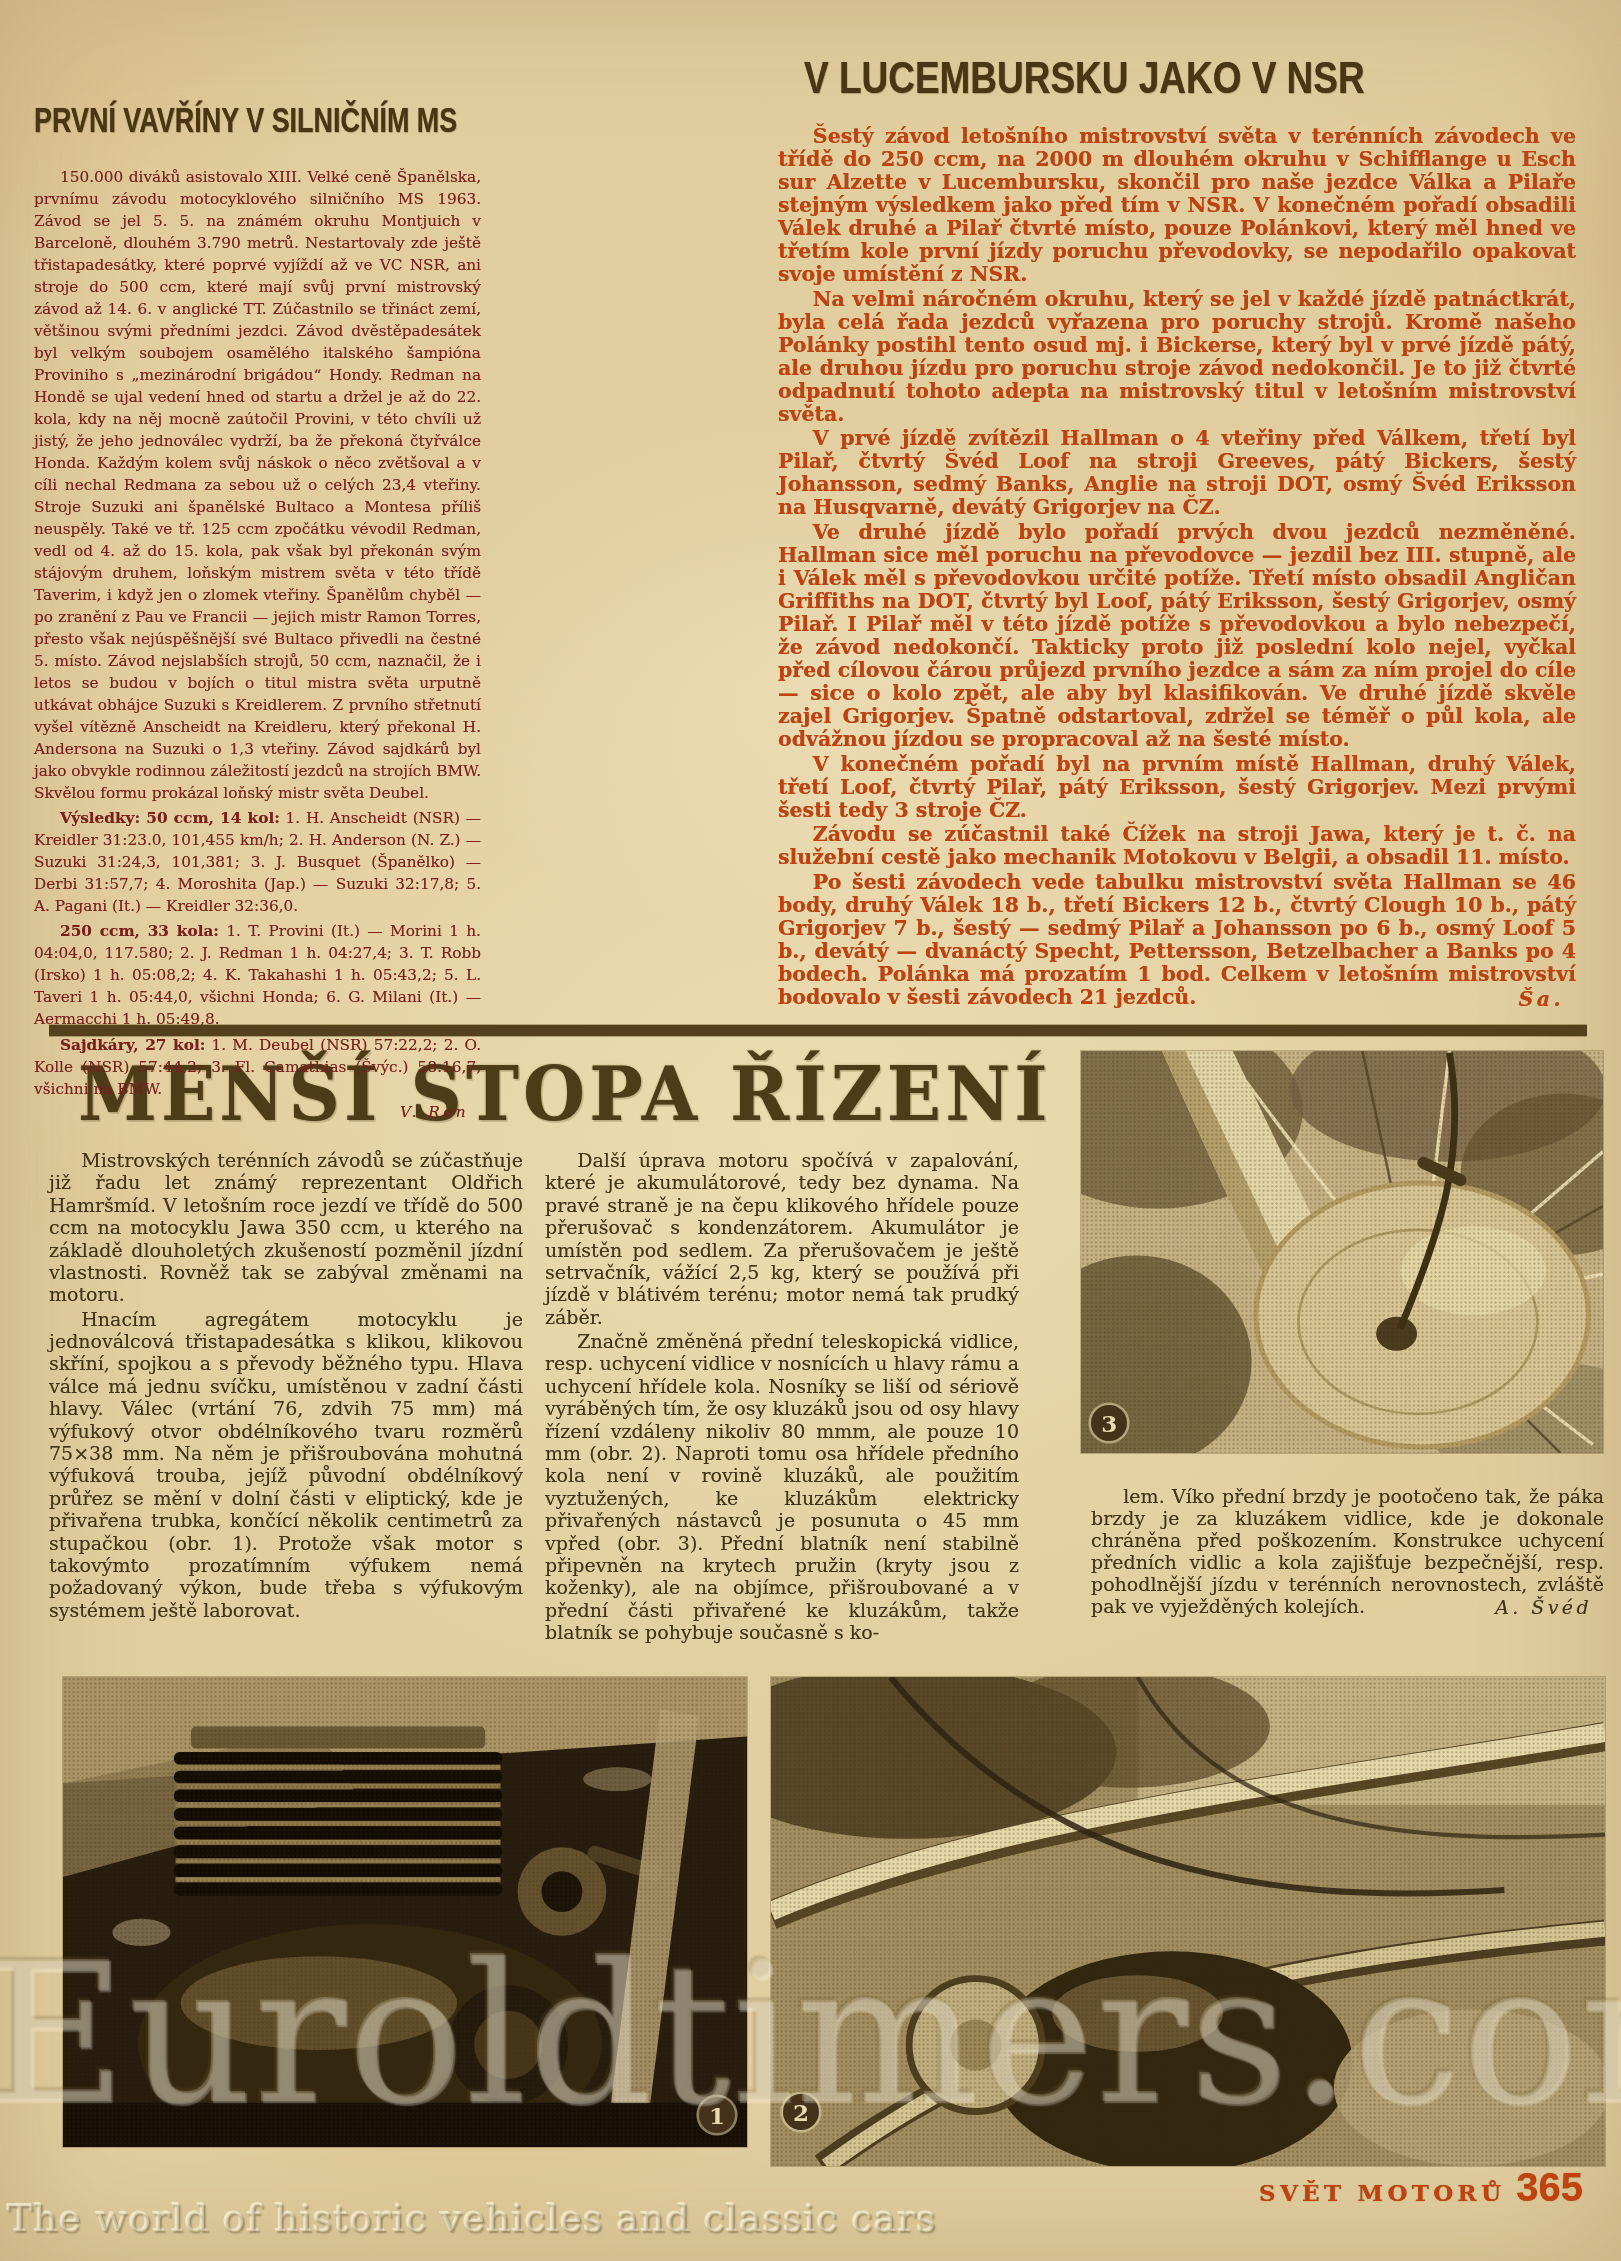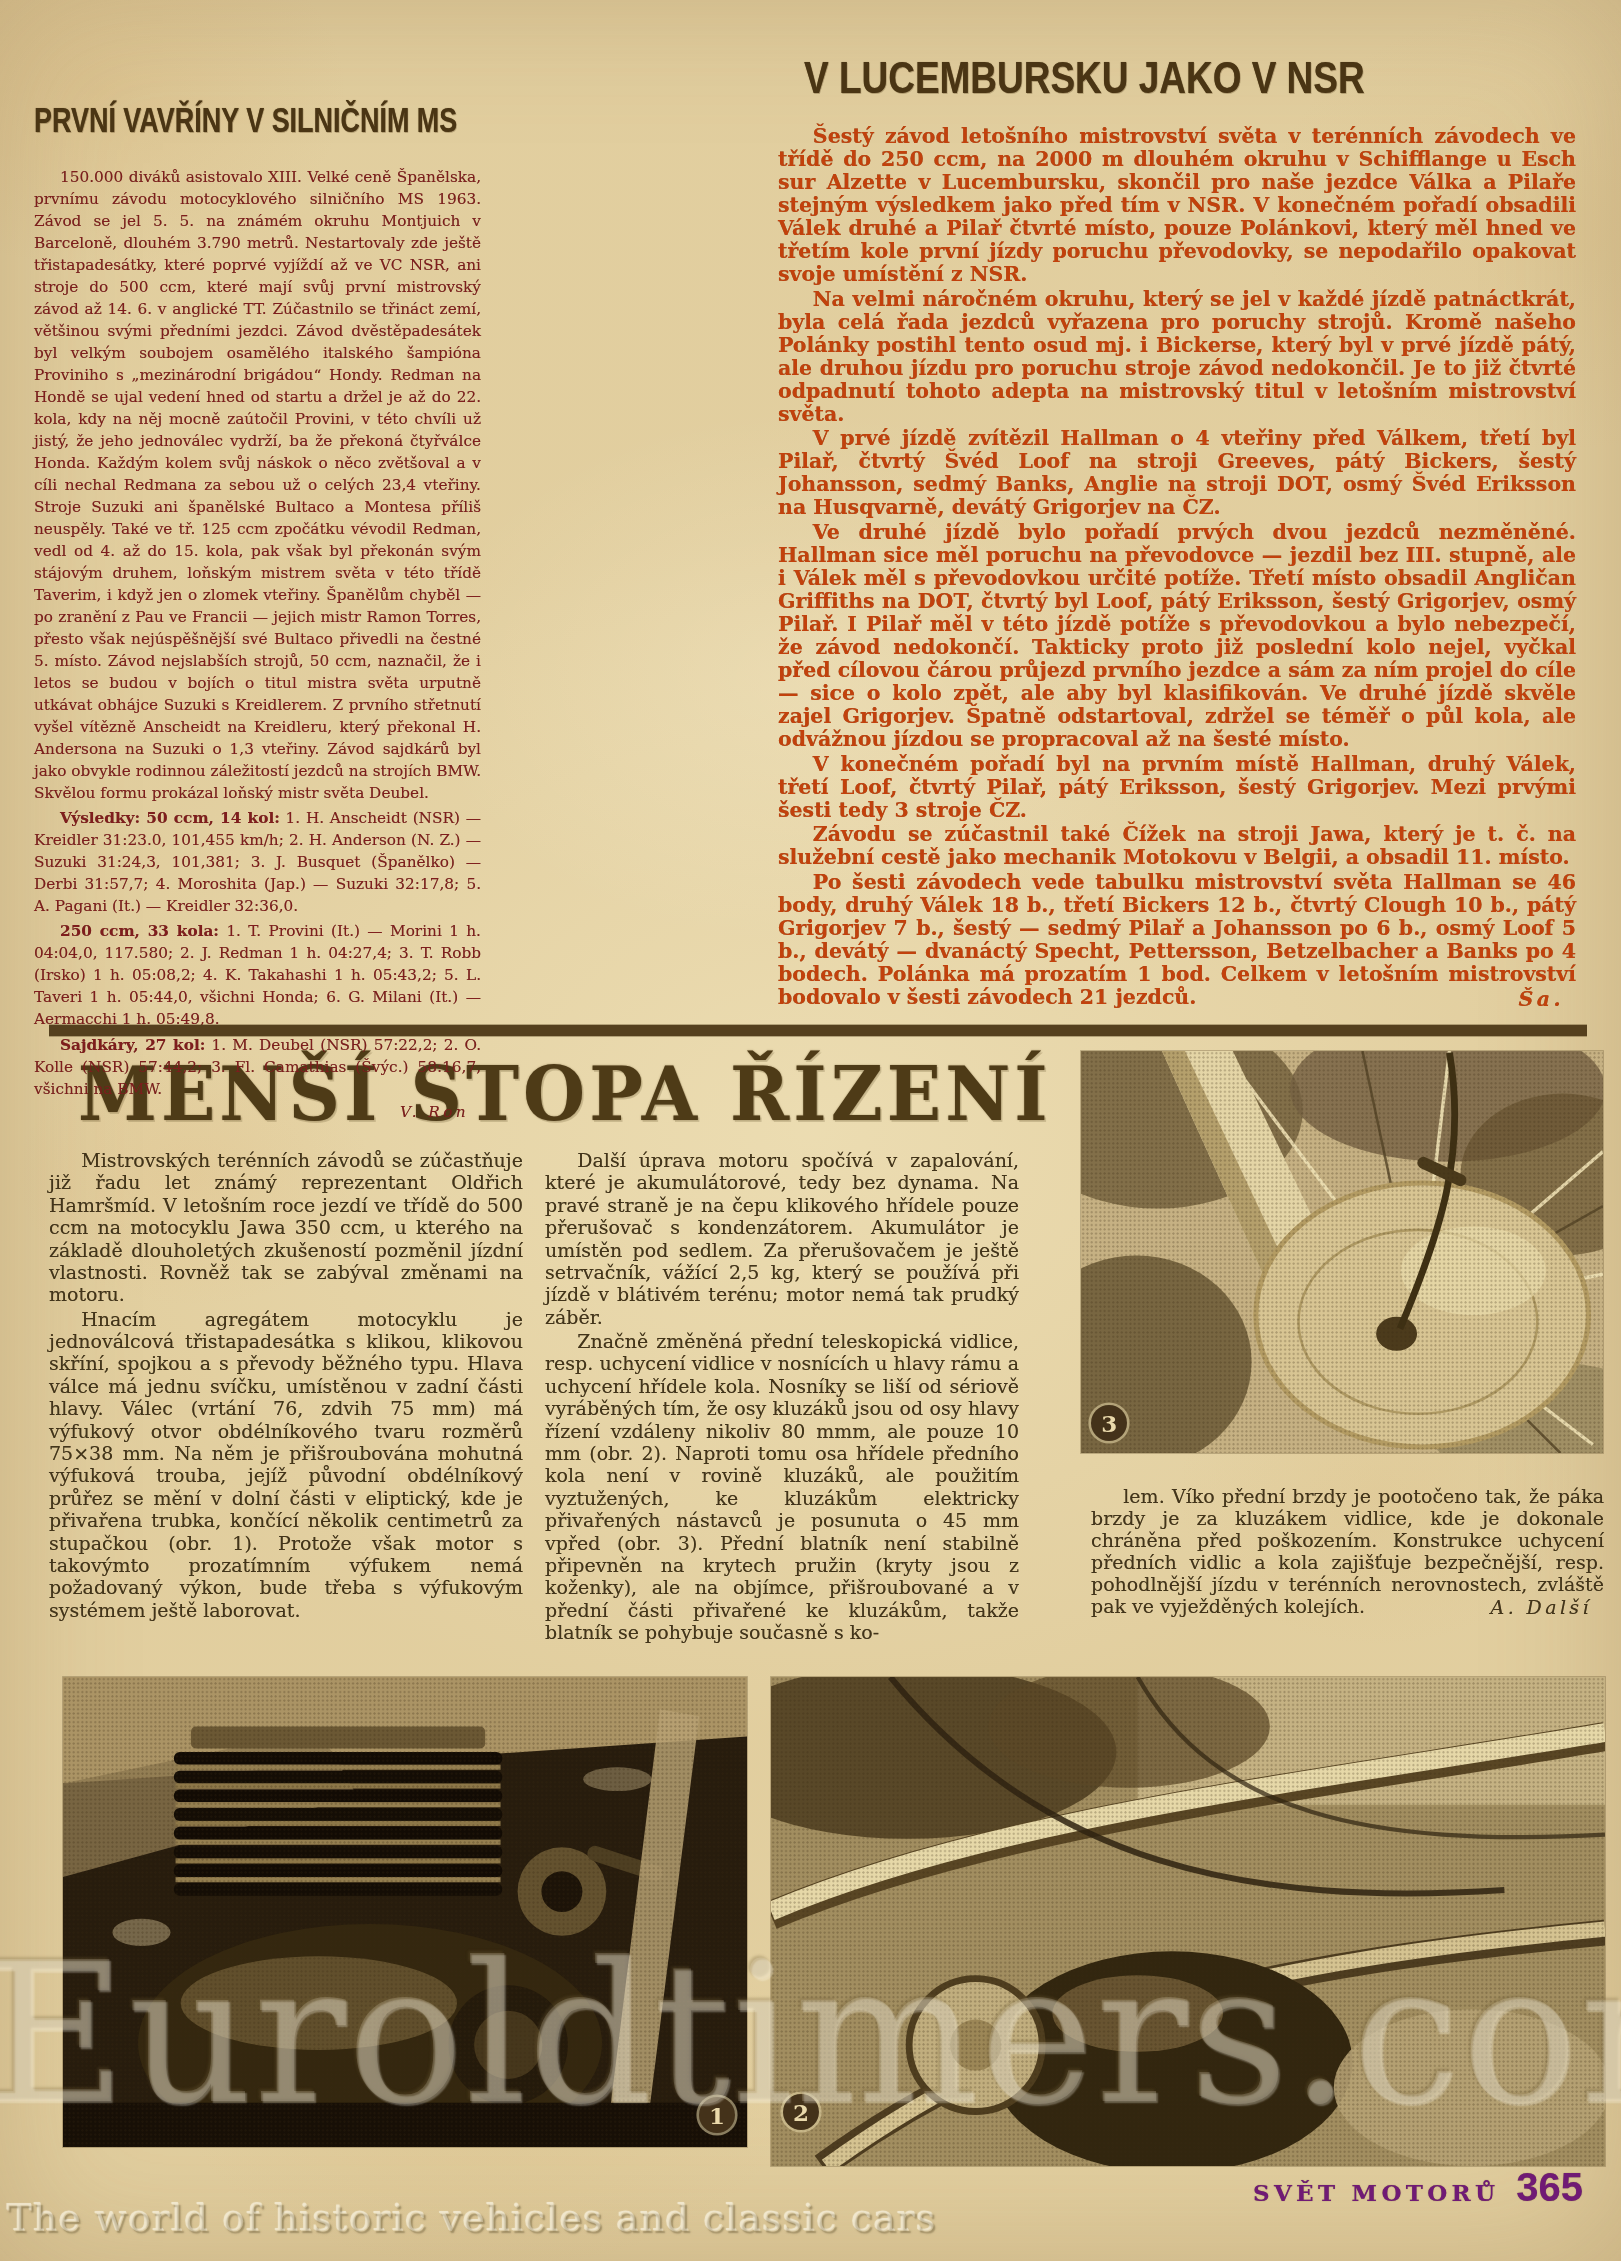--- a/index.html
+++ b/index.html
@@ -54,21 +54,21 @@
     background-image:radial-gradient(rgba(56,42,18,.26) 0.9px, rgba(56,42,18,0) 1.3px);
     background-size:4.3px 4.3px;
   }
   .badge{
     position:absolute;width:36px;height:36px;border-radius:50%;z-index:4;
     background:#44321a;color:#ead9ab;display:flex;align-items:center;justify-content:center;
     font-family:"DejaVu Serif",serif;font-weight:bold;font-size:23px;
     box-shadow:0 0 0 2.6px rgba(232,216,170,.55);
   }
   
-  .footer{right:38px;top:2165px;display:flex;align-items:baseline;gap:17px;z-index:6;color:#701a75;}
+  .footer{right:38px;top:2165px;display:flex;align-items:baseline;gap:11px;z-index:6;color:#c2410c;}
   .footer .mag{font-family:"DejaVu Serif",serif;font-weight:bold;font-size:23px;letter-spacing:4.3px;
                font-variant:small-caps;text-shadow:0 0 0.9px rgba(61,44,16,.6);}
   .footer .num{font-family:"Liberation Sans",sans-serif;font-weight:bold;font-size:40px;
                text-shadow:0 0 0.9px rgba(61,44,16,.6);}
   
   .wm{position:absolute;z-index:5;white-space:nowrap;font-family:"DejaVu Serif",serif;pointer-events:none;}
   .wm-big{
     left:-15.3px;top:1933px;font-size:194px;line-height:1.05;letter-spacing:0.9px;
     color:rgba(243,235,210,.20);
     text-shadow:1.7px 1.7px 1.7px rgba(255,252,238,.30),-1.7px -1.7px 2.6px rgba(110,92,55,.28);
@@ -112,21 +112,21 @@
   <div class="abs col" style="left:49px;top:1149px;width:474px;">
     <p class="body-m">Mistrovských terénních závodů se zúčastňuje již řadu let známý reprezentant Oldřich Hamršmíd. V letošním roce jezdí ve třídě do 500 ccm na motocyklu Jawa 350 ccm, u kterého na základě dlouholetých zkušeností pozměnil jízdní vlastnosti. Rovněž tak se zabýval změnami na motoru.</p>
     <p class="body-m">Hnacím agregátem motocyklu je jednoválcová třistapadesátka s klikou, klikovou skříní, spojkou a s převody běžného typu. Hlava válce má jednu svíčku, umístěnou v zadní části hlavy. Válec (vrtání 76, zdvih 75 mm) má výfukový otvor obdélníkového tvaru rozměrů 75×38 mm. Na něm je přišroubována mohutná výfuková trouba, jejíž původní obdélníkový průřez se mění v dolní části v eliptický, kde je přivařena trubka, končící několik centimetrů za stupačkou (obr. 1). Protože však motor s takovýmto prozatímním výfukem nemá požadovaný výkon, bude třeba s výfukovým systémem ještě laborovat.</p>
   </div>
   <div class="abs col" style="left:545px;top:1149px;width:474px;">
     <p class="body-m">Další úprava motoru spočívá v zapalování, které je akumulátorové, tedy bez dynama. Na pravé straně je na čepu klikového hřídele pouze přerušovač s kondenzátorem. Akumulátor je umístěn pod sedlem. Za přerušovačem je ještě setrvačník, vážící 2,5 kg, který se používá při jízdě v blátivém terénu; motor nemá tak prudký záběr.</p>
     <p class="body-m">Značně změněná přední teleskopická vidlice, resp. uchycení vidlice v nosnících u hlavy rámu a uchycení hřídele kola. Nosníky se liší od sériově vyráběných tím, že osy kluzáků jsou od osy hlavy řízení vzdáleny nikoliv 80 mmm, ale pouze 10 mm (obr. 2). Naproti tomu osa hřídele předního kola není v rovině kluzáků, ale použitím vyztužených, ke kluzákům elektricky přivařených nástavců je posunuta o 45 mm vpřed (obr. 3). Přední blatník není stabilně připevněn na krytech pružin (kryty jsou z koženky), ale na objímce, přišroubované a v přední části přivařené ke kluzákům, takže blatník se pohybuje současně s ko-</p>
   </div>
   <div class="abs col" style="left:1091px;top:1485px;width:513px;">
     <p class="body-m3">lem. Víko přední brzdy je pootočeno tak, že páka brzdy je za kluzákem vidlice, kde je dokonale chráněna před poškozením. Konstrukce uchycení předních vidlic a kola zajišťuje bezpečnější, resp. pohodlnější jízdu v terénních nerovnostech, zvláště pak ve vyježděných kolejích.</p>
-    <div class="body-m3 sig sig-pullup">A. Další</div>
+    <div class="body-m3 sig sig-pullup">A. Švéd</div>
   </div>
 
   <div class="photo" style="left:1081px;top:1051px;width:522px;height:402px;">
     <svg viewBox="0 0 612 472" preserveAspectRatio="none">
       <rect width="612" height="472" fill="#c6b183"></rect>
       <ellipse cx="90" cy="70" rx="170" ry="115" fill="#6b5a35" opacity=".75"></ellipse>
       <ellipse cx="430" cy="45" rx="185" ry="85" fill="#756244" opacity=".8"></ellipse>
       <ellipse cx="565" cy="145" rx="120" ry="95" fill="#66532f" opacity=".7"></ellipse>
       <ellipse cx="65" cy="365" rx="135" ry="125" fill="#5e4d2b" opacity=".75"></ellipse>
       <ellipse cx="545" cy="435" rx="145" ry="70" fill="#84744c" opacity=".55"></ellipse>

